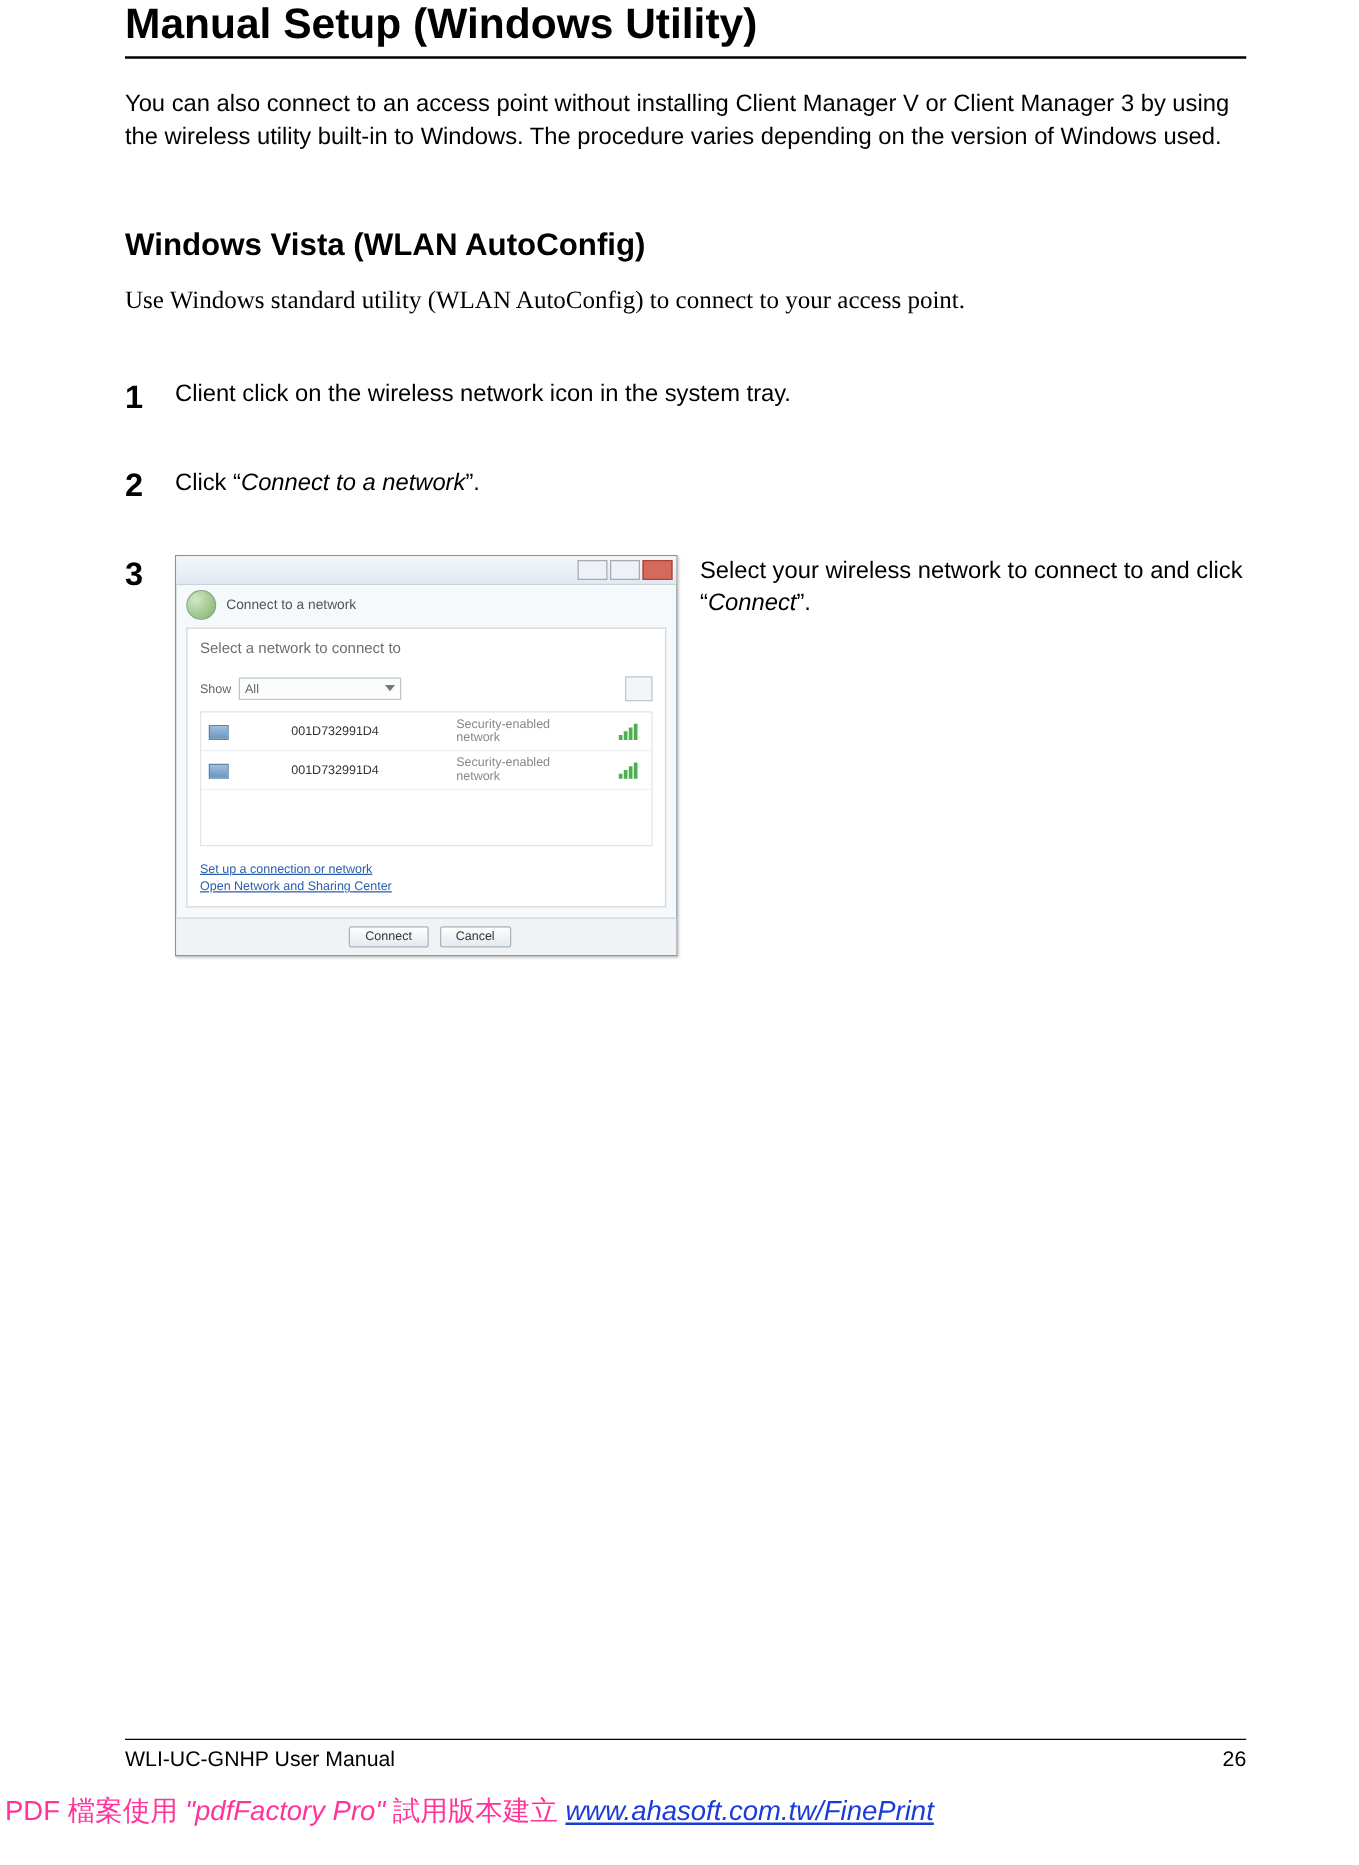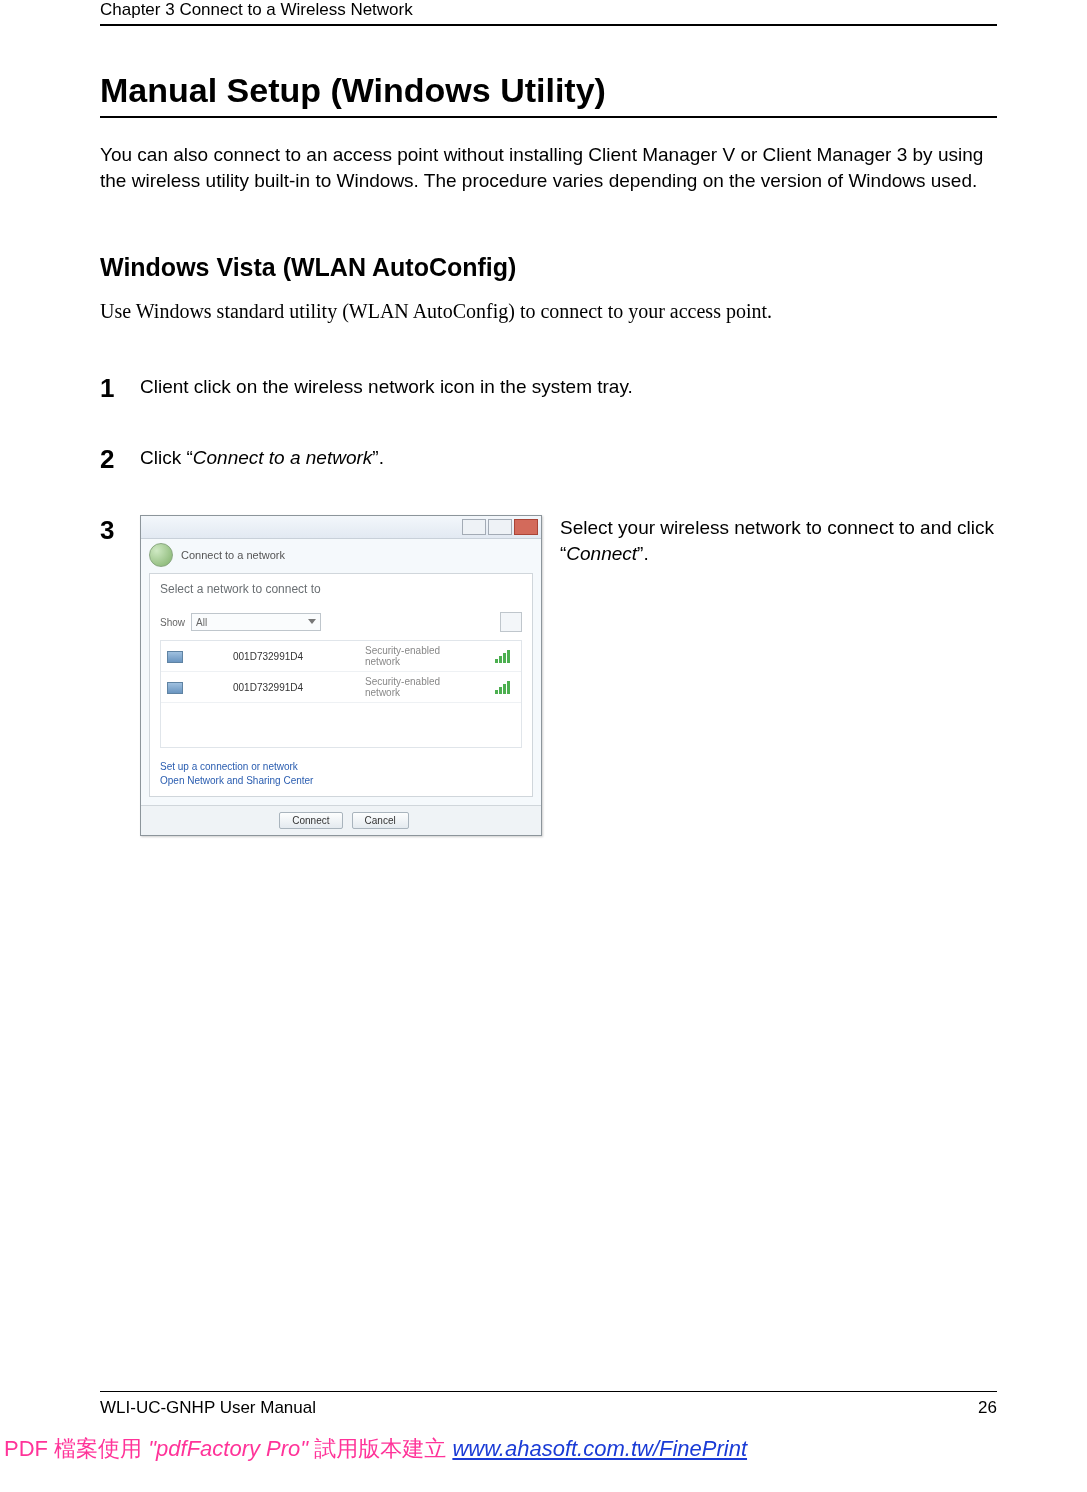--- a/index.html
+++ b/index.html
@@ -104,21 +104,21 @@
   .net-icn::before { content:""; position:absolute; left:0; top:2px; width:14px; height:10px; background:linear-gradient(#9fc0df,#6a95c0); border:1px solid #5f83a3;}
   .net-name { width:90px; color:#333;}
   .net-sec { color:#888; flex:1;}
   .net-sig { width:20px; height:14px; position:relative;}
   .net-sig span { position:absolute; bottom:0; width:3px; background:#4caf50;}
   .net-sig .b1 { left:0; height:4px;}
   .net-sig .b2 { left:4px; height:7px;}
   .net-sig .b3 { left:8px; height:10px;}
   .net-sig .b4 { left:12px; height:13px;}
   .dlg-links { margin-top:12px; font-size:10px; }
-  .dlg-links a { color:#2a5db0; display:block; line-height:1.4; cursor:pointer;}
+  .dlg-links a { color:#2a5db0; text-decoration:underline; display:block; line-height:1.4; cursor:pointer;}
   .dlg-footer { background:#eff3f6; border-top:1px solid #d0d6db; padding:6px 10px; text-align:center;}
   .dlg-btn { display:inline-block; border:1px solid #a9b4bd; background:linear-gradient(#fdfefe,#e4eaef); padding:2px 12px; font-size:10px; margin-left:6px; color:#333; border-radius:2px;}
 
   .step3-text { font-family:"Segoe UI","Myriad Pro",Arial,sans-serif; font-size:19px; line-height:1.35; }
 
   .page-footer {
     position:absolute;
     bottom:12px;
     left:100px; right:90px;
     border-top:1px solid #000;
@@ -134,21 +134,20 @@
     color:#ff3399;
     padding: 4px 0 8px 4px;
   }
   .watermark .prod { font-style: italic; font-family: Arial,sans-serif; }
   .watermark a { color:#1a3bd6; text-decoration:underline; font-style:italic; font-family: Arial,sans-serif; }
 </style>
 </head>
 <body>
 
 <div class="page">
-  <div class="chapter-header">Chapter 3  Connect to a Wireless Network</div>
 
   <div class="section-title">Manual Setup (Windows Utility)</div>
 
   <div class="intro-text">You can also connect to an access point without installing Client Manager V or Client Manager 3 by using the wireless utility built-in to Windows.  The procedure varies depending on the version of Windows used.</div>
 
   <div class="subsection-title">Windows Vista (WLAN AutoConfig)</div>
 
   <div class="subsection-intro">Use Windows standard utility (WLAN AutoConfig) to connect to your access point.</div>
 
   <div class="step">

